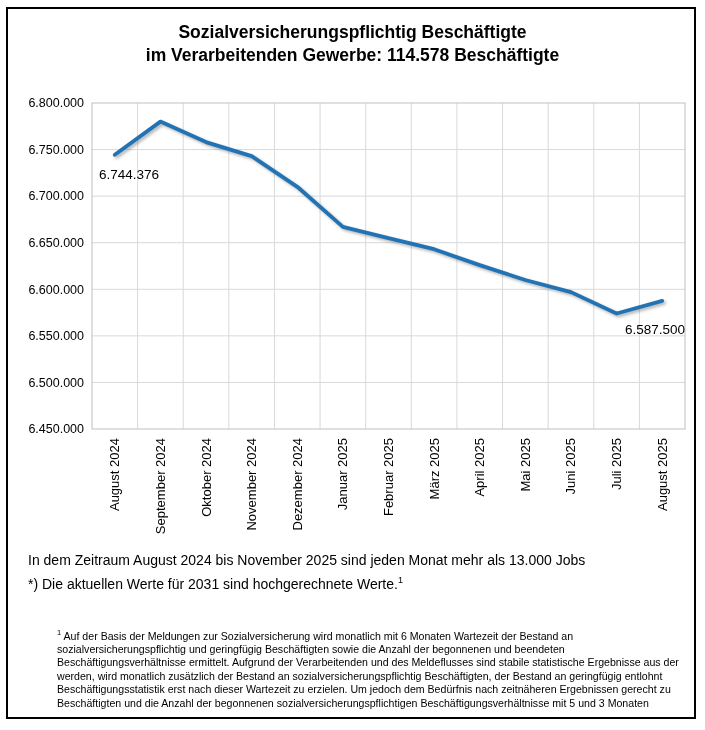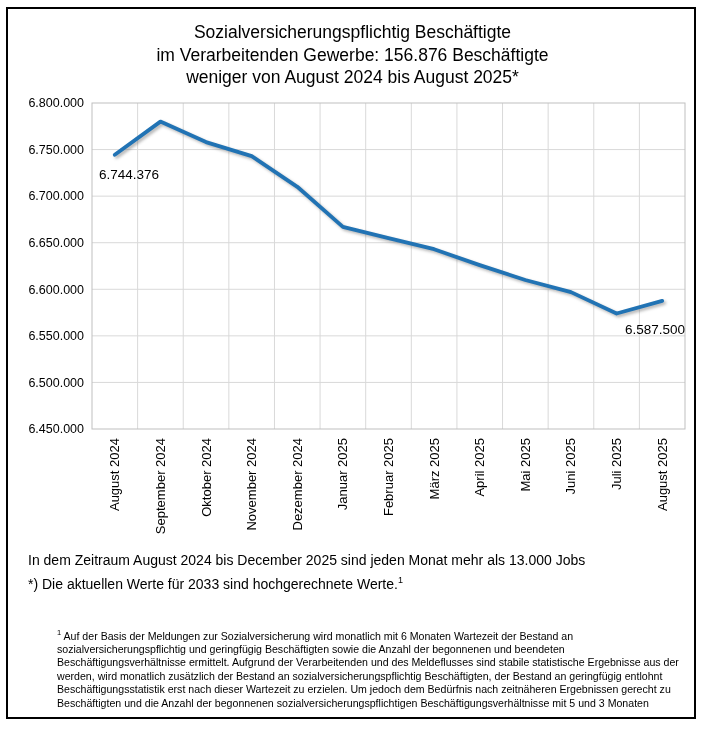--- a/index.html
+++ b/index.html
@@ -1,40 +1,39 @@
 <!DOCTYPE html>
 <html><head>
 <meta charset="utf-8">
 <style>
   html,body{margin:0;padding:0;background:#fff;}
   .page{position:relative;width:705px;height:730px;background:#fff;overflow:hidden;
         font-family:"Liberation Sans",sans-serif;color:#000;}
   .frame{position:absolute;left:6px;top:7px;width:690px;height:712px;
          border:2px solid #000;box-sizing:border-box;pointer-events:none;}
   .title{position:absolute;left:0;right:0;top:21px;text-align:center;
-         font-weight:normal;font-size:17.5px;line-height:22.5px;letter-spacing:0px;}
+         font-weight:bold;font-size:17.5px;line-height:22.5px;letter-spacing:0px;}
   #chart-svg{position:absolute;left:0;top:0;}
   #chart-svg text{font-family:"Liberation Sans",sans-serif;fill:#000;}
   .series{filter:drop-shadow(2px 2.5px 1.5px rgba(90,90,90,0.45));}
   .summary{position:absolute;left:28px;top:550px;font-size:14px;line-height:20px;}
   .summary sup{font-size:9px;}
   .footnote{position:absolute;left:14px;top:626px;width:676px;
             font-size:10.6px;line-height:13.4px;margin-left:43px;}
   .footnote sup{font-size:7.5px;}
 </style>
 </head>
 <body>
 
 <div class="page">
   <div class="frame"></div>
 
   <div class="title">
     <div>Sozialversicherungspflichtig Beschäftigte</div>
-    <div>im Verarbeitenden Gewerbe: 156.876 Beschäftigte</div>
-    <div>weniger von August 2024 bis August 2025*</div>
+    <div>im Verarbeitenden Gewerbe: 114.578 Beschäftigte</div>
   </div>
 
   <svg id="chart-svg" width="705" height="545" viewBox="0 0 705 545">
       <line x1="92" y1="149.57142857142856" x2="685" y2="149.57142857142856" stroke="#d9d9d9" stroke-width="1"></line>
       <line x1="92" y1="196.14285714285714" x2="685" y2="196.14285714285714" stroke="#d9d9d9" stroke-width="1"></line>
       <line x1="92" y1="242.71428571428572" x2="685" y2="242.71428571428572" stroke="#d9d9d9" stroke-width="1"></line>
       <line x1="92" y1="289.2857142857143" x2="685" y2="289.2857142857143" stroke="#d9d9d9" stroke-width="1"></line>
       <line x1="92" y1="335.8571428571429" x2="685" y2="335.8571428571429" stroke="#d9d9d9" stroke-width="1"></line>
       <line x1="92" y1="382.42857142857144" x2="685" y2="382.42857142857144" stroke="#d9d9d9" stroke-width="1"></line>
       <line x1="137.6153846153846" y1="103" x2="137.6153846153846" y2="429" stroke="#d9d9d9" stroke-width="1"></line>
@@ -70,22 +69,22 @@
       <text x="484.2307692307692" y="438" text-anchor="end" font-size="13" transform="rotate(-90 484.2307692307692 438)">April 2025</text>
       <text x="529.8461538461538" y="438" text-anchor="end" font-size="13" transform="rotate(-90 529.8461538461538 438)">Mai 2025</text>
       <text x="575.4615384615385" y="438" text-anchor="end" font-size="13" transform="rotate(-90 575.4615384615385 438)">Juni 2025</text>
       <text x="621.0769230769231" y="438" text-anchor="end" font-size="13" transform="rotate(-90 621.0769230769231 438)">Juli 2025</text>
       <text x="666.6923076923076" y="438" text-anchor="end" font-size="13" transform="rotate(-90 666.6923076923076 438)">August 2025</text>
       <text x="99" y="179" text-anchor="start" font-size="13.5">6.744.376</text>
       <text x="685" y="334" text-anchor="end" font-size="13.5">6.587.500</text>
     </svg>
 
   <div class="summary">
-    <div>In dem Zeitraum August 2024 bis December 2025 sind jeden Monat mehr als 13.000 Jobs</div>
-    <div><span>*) Die aktuellen Werte für 2033 sind hochgerechnete Werte.</span><sup>1</sup></div>
+    <div>In dem Zeitraum August 2024 bis November 2025 sind jeden Monat mehr als 13.000 Jobs</div>
+    <div><span>*) Die aktuellen Werte für 2031 sind hochgerechnete Werte.</span><sup>1</sup></div>
   </div>
 
   <div class="footnote" id="footnote">
       <div><sup>1</sup> Auf der Basis der Meldungen zur Sozialversicherung wird monatlich mit 6 Monaten Wartezeit der Bestand an</div>
       <div>sozialversicherungspflichtig und geringfügig Beschäftigten sowie die Anzahl der begonnenen und beendeten</div>
       <div>Beschäftigungsverhältnisse ermittelt. Aufgrund der Verarbeitenden und des Meldeflusses sind stabile statistische Ergebnisse aus der</div>
       <div>werden, wird monatlich zusätzlich der Bestand an sozialversicherungspflichtig Beschäftigten, der Bestand an geringfügig entlohnt</div>
       <div>Beschäftigungsstatistik erst nach dieser Wartezeit zu erzielen. Um jedoch dem Bedürfnis nach zeitnäheren Ergebnissen gerecht zu</div>
       <div>Beschäftigten und die Anzahl der begonnenen sozialversicherungspflichtigen Beschäftigungsverhältnisse mit 5 und 3 Monaten</div>
     </div>

